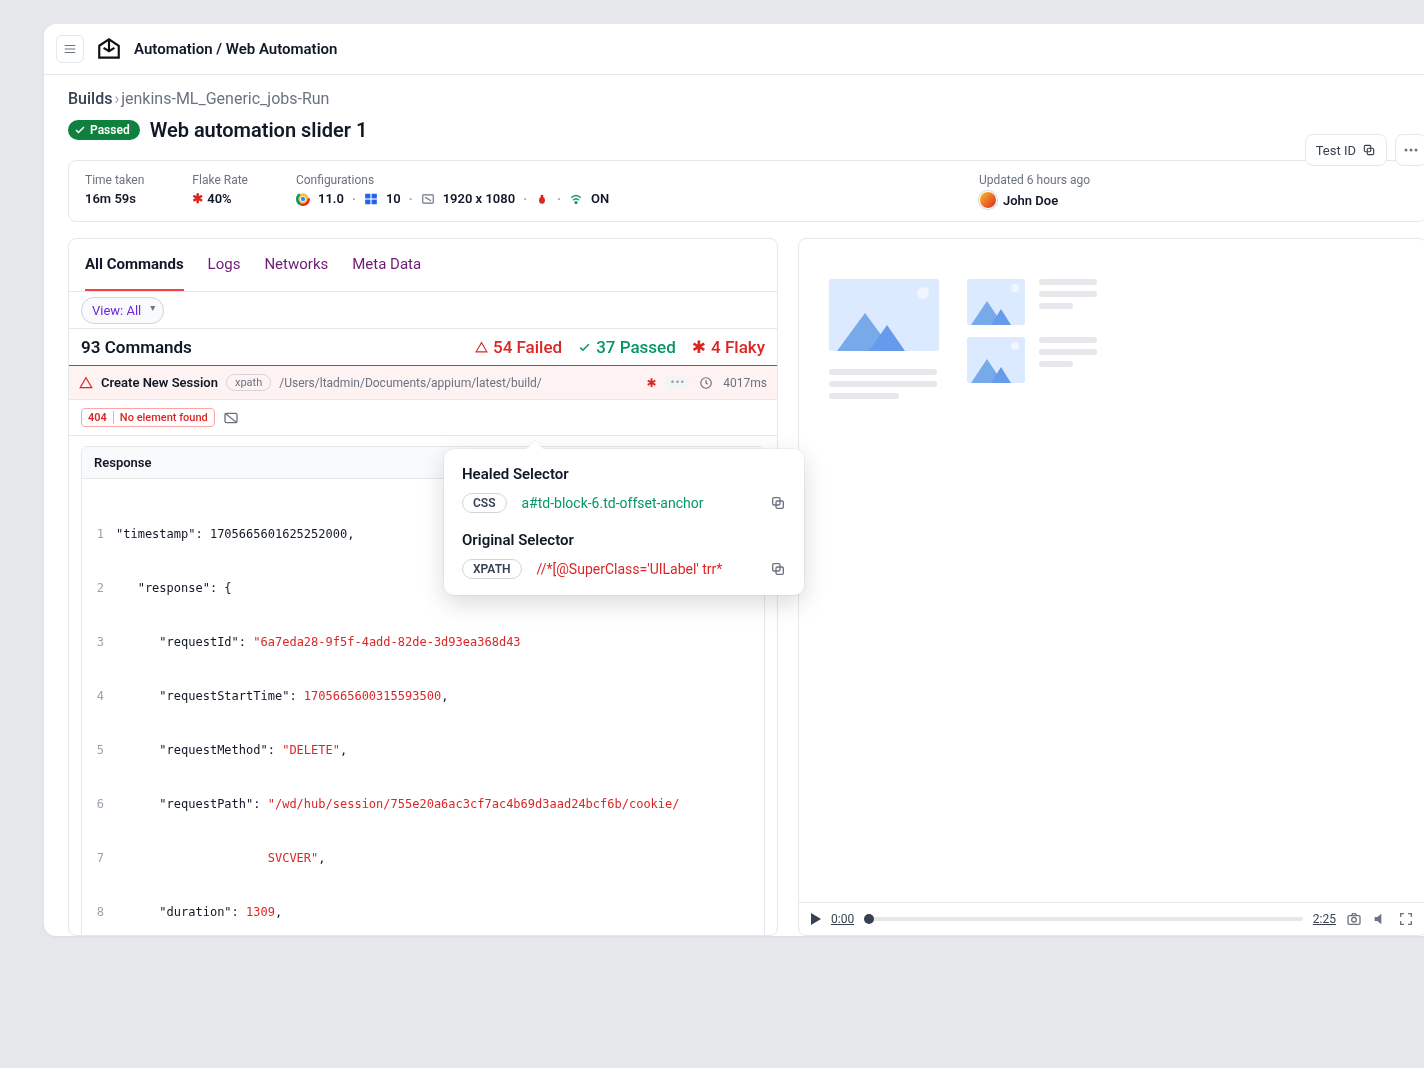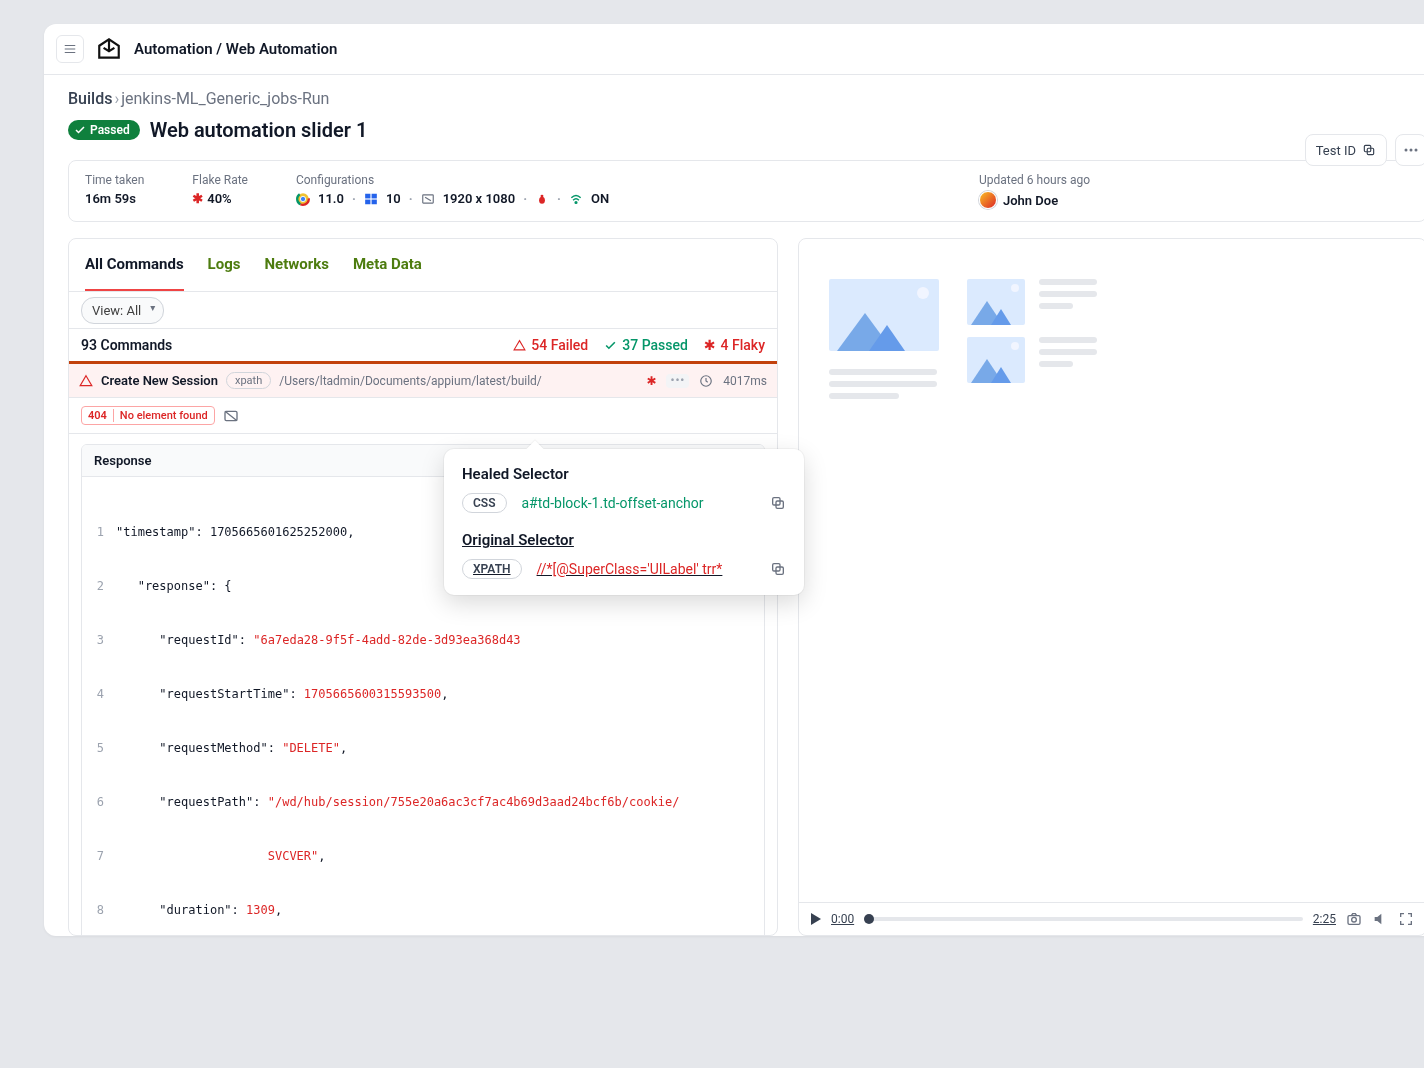--- a/index.html
+++ b/index.html
@@ -87,36 +87,36 @@
   .user-row { display:flex; align-items:center; gap:6px; font-weight:600; font-size:13px; }
   .avatar { width:18px; height:18px; border-radius:50%; background:linear-gradient(135deg,#fbbf24,#dc2626); border:1px solid #fff; box-shadow:0 0 0 1px #d1d5db; }
 
   
   .main-split { display:flex; gap:20px; padding:16px 24px 0; flex:1; min-height:0; }
   .left-panel { flex:0 0 710px; border:1px solid #e5e7eb; border-radius:8px; display:flex; flex-direction:column; min-height:0; }
   .right-panel { flex:1; border:1px solid #e5e7eb; border-radius:8px; display:flex; flex-direction:column; }
 
   
   .tabs { display:flex; gap:24px; padding:0 16px; border-bottom:1px solid #e5e7eb; }
-  .tab { padding:16px 0; font-size:15px; color:#4d7c0f; border-bottom:2px solid transparent; font-weight:700; }
+  .tab { padding:16px 0; font-size:15px; color:#701a75; border-bottom:2px solid transparent; font-weight:400; }
   .tab.active { color:#111827; font-weight:700; border-bottom-color:#ef4444; }
 
   
   .filter-row { padding:10px 12px; }
   .view-dd {
     border:1px solid #d1d5db; border-radius:13px; padding:5px 22px 5px 10px;
-    font-size:13px; background:#f9fafb; color:#404040; position:relative;
+    font-size:13px; background:#f9fafb; color:#6d28d9; position:relative;
   }
   .view-dd::after { content:"▾"; position:absolute; right:8px; color:#6b7280; font-size:10px; }
 
   
   .summary-row {
-    border-top:1px solid #e5e7eb; border-bottom:3px solid #c2410c;
+    border-top:1px solid #e5e7eb; border-bottom:1px solid #c2410c;
     padding:8px 12px; display:flex; align-items:center; justify-content:space-between;
-    font-size:14px; font-weight:600;
+    font-size:17px; font-weight:600;
   }
   .summary-stats { display:flex; gap:16px; font-weight:500; }
   .st-fail{color:#dc2626;} .st-pass{color:#059669;} .st-flaky{color:#dc2626;}
   .st-item { display:flex; align-items:center; gap:5px; }
 
   
   .cmd-list { overflow-y:auto; flex:1; min-height:0; }
   .cmd-row {
     border-bottom:1px solid #e5e7eb; padding:8px 10px;
     display:flex; align-items:center; gap:8px; font-size:13px;
@@ -171,21 +171,21 @@
   .popover::before {
     content:""; position:absolute; top:-6px; left:85px;
     width:12px; height:12px; background:#fff; transform:rotate(45deg);
     box-shadow:-1px -1px 0 rgba(0,0,0,.04);
   }
   .pop-title { font-weight:600; font-size:15px; margin-bottom:10px; }
   .sel-row { display:flex; align-items:center; gap:15px; }
   .sel-type-pill { border:1px solid #d1d5db; border-radius:999px; padding:2px 10px; font-size:12px; color:#374151; font-weight:600;}
   .sel-healed .sel-value { color:#059669; font-size:14px;}
   .sel-orig .sel-value { color:#dc2626; font-size:14px;}
-  .pop-section + .pop-section { margin-top:18px;text-decoration:underline; }
+  .pop-section + .pop-section { margin-top:18px; }
   .copy-ico { margin-left:auto; color:#6b7280; width:16px; height:16px; }
 
   
   .shots-area { flex:1; padding:40px 30px 10px; display:flex; gap:28px; }
   .shot-col { display:flex; flex-direction:column; gap:18px; }
   .shot { width:110px; height:72px; background:#dbeafe; border-radius:2px; position:relative; overflow:hidden; }
   .shot.small { width:58px; height:46px; }
   .shot .tri1 { position:absolute; bottom:0; left:8px; width:0;height:0;
     border-left:28px solid transparent; border-right:28px solid transparent; border-bottom:38px solid #78a9e8; }
   .shot .tri2 { position:absolute; bottom:0; left:40px; width:0;height:0;
@@ -484,21 +484,21 @@
         </div>
       </div>
     </div>
   </div>
 
   <div class="popover">
     <div class="pop-section sel-healed">
       <div class="pop-title">Healed Selector</div>
       <div class="sel-row">
         <span class="sel-type-pill">CSS</span>
-        <span class="sel-value">a#td-block-1.td-offset-anchor</span>
+        <span class="sel-value">a#td-block-6.td-offset-anchor</span>
         <svg class="copy-ico" viewBox="0 0 24 24" fill="none" stroke="currentColor" stroke-width="2">
             <rect x="9" y="9" width="11" height="11" rx="2"></rect>
             <rect x="4" y="4" width="11" height="11" rx="2"></rect>
           </svg>
       </div>
     </div>
     <div class="pop-section sel-orig">
       <div class="pop-title">Original Selector</div>
       <div class="sel-row">
         <span class="sel-type-pill">XPATH</span>

